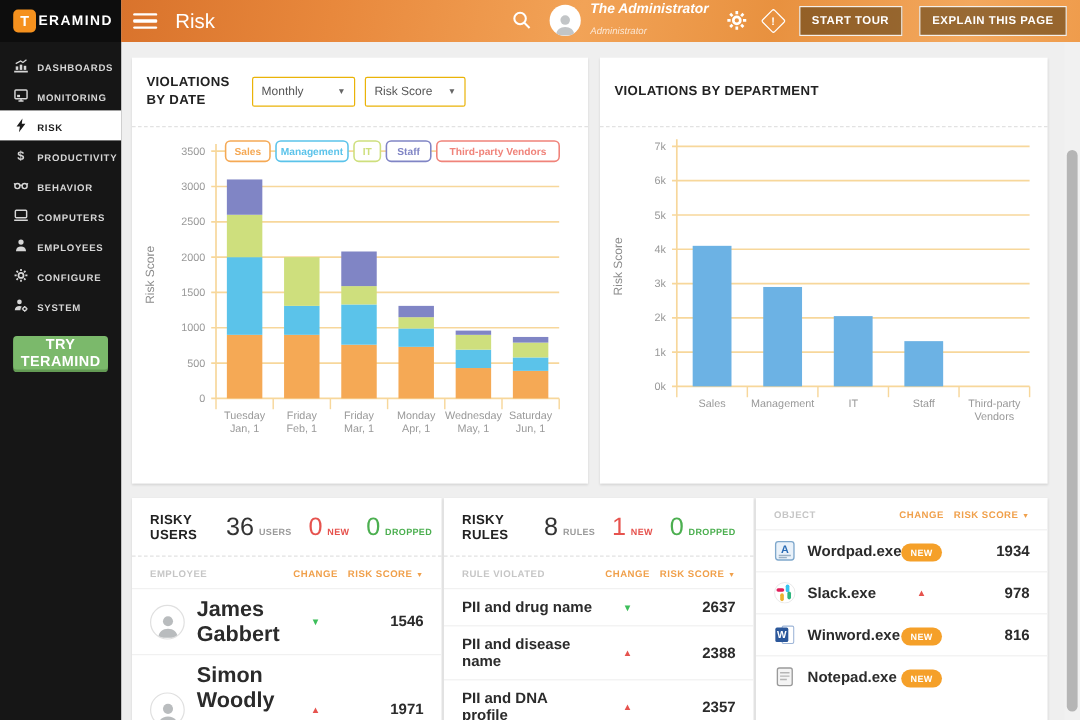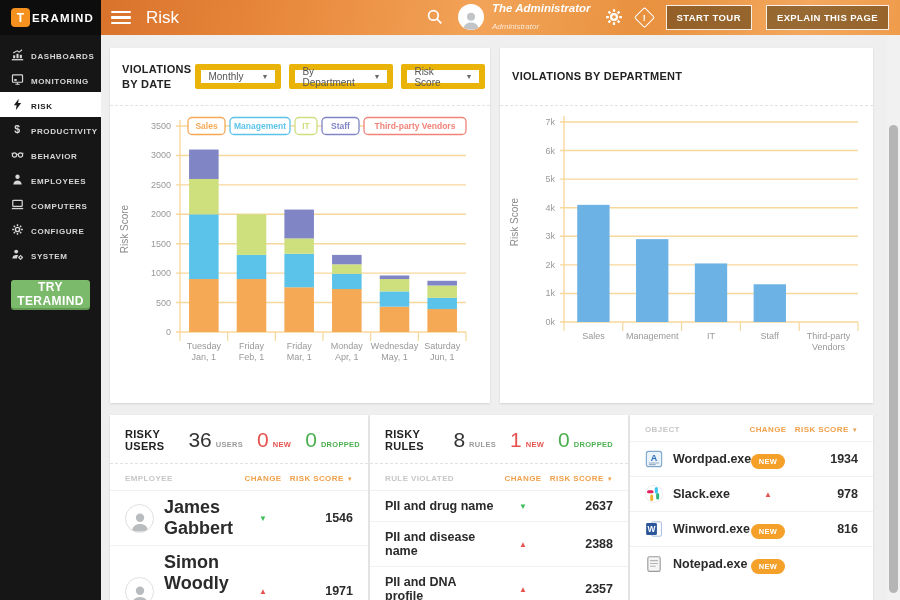--- a/index.html
+++ b/index.html
@@ -44,21 +44,21 @@
   .chart-card-1 { left:110px; top:48px; width:380px; height:355px; }
   .chart-card-2 { left:500px; top:48px; width:373px; height:355px; }
   .card-users   { left:110px; top:415px; width:258px; height:240px; }
   .card-rules   { left:370px; top:415px; width:258px; height:240px; }
   .card-objects { left:630px; top:415px; width:243px; height:240px; }
 
   .chart-head { height:58px; display:flex; align-items:center; padding:0 12px; border-bottom:1px dashed #e2e2e2; }
   .chart-title { font-size:11px; font-weight:bold; color:#222; letter-spacing:.3px; width:84px; line-height:1.3; }
   .chart-title.wide { width:auto; }
   .filters { display:flex; gap:8px; margin-left:4px; }
-  .dropdown { border:6px solid #eab308; border-radius:2px; height:25px; display:flex; align-items:center;
+  .dropdown { border:1px solid #eab308; border-radius:2px; height:25px; display:flex; align-items:center;
     padding:0 7px; font-size:10px; color:#555; cursor:pointer; background:#fff; }
   .dropdown .dd-label { margin-right:10px; }
   .dropdown .caret { font-size:7px; color:#666; }
   .dd-monthly { width:86px; } .dd-dept { width:104px; } .dd-score { width:84px; }
   .dropdown .dd-label { flex:1; }
   .chart-svg { position:absolute; left:4px; top:62px; }
 
   
   .phead { display:flex; align-items:center; padding:13px 15px 11px; border-bottom:1px dashed #e2e2e2; gap:14px; }
   .ptitle { font-size:11px; font-weight:bold; color:#222; letter-spacing:.3px; margin-right:10px; }
@@ -135,31 +135,31 @@
       <div class="side-item">
         <svg viewBox="0 0 16 16">
             <circle cx="4.3" cy="8.7" r="2.6" fill="none" stroke="currentColor" stroke-width="1.5"></circle>
             <circle cx="11.7" cy="8.7" r="2.6" fill="none" stroke="currentColor" stroke-width="1.5"></circle>
             <path fill="none" stroke="currentColor" stroke-width="1.3" d="M6.9 8.2 Q8 7 9.1 8.2M1.7 7.2 1 5.8M14.3 7.2 15 5.8"></path>
           </svg>
         <span>BEHAVIOR</span>
       </div>
       <div class="side-item">
         <svg viewBox="0 0 16 16">
+            <rect x="2.2" y="2.8" width="11.6" height="7.6" rx="1" fill="none" stroke="currentColor" stroke-width="1.5"></rect>
+            <path fill="currentColor" d="M1 12.2h14v1.6H1z"></path>
+          </svg>
+        <span>COMPUTERS</span>
+      </div>
+      <div class="side-item">
+        <svg viewBox="0 0 16 16">
             <circle cx="8" cy="4.6" r="2.7" fill="currentColor"></circle>
             <path fill="currentColor" d="M2.8 14c.2-3.4 2.4-4.8 5.2-4.8s5 1.4 5.2 4.8z"></path>
           </svg>
         <span>EMPLOYEES</span>
-      </div>
-      <div class="side-item">
-        <svg viewBox="0 0 16 16">
-            <rect x="2.2" y="2.8" width="11.6" height="7.6" rx="1" fill="none" stroke="currentColor" stroke-width="1.5"></rect>
-            <path fill="currentColor" d="M1 12.2h14v1.6H1z"></path>
-          </svg>
-        <span>COMPUTERS</span>
       </div>
       <div class="side-item">
         <svg viewBox="0 0 16 16">
             <circle cx="8" cy="8" r="2.6" fill="none" stroke="currentColor" stroke-width="1.8"></circle>
             <path stroke="currentColor" stroke-width="1.8" d="M8 1.4v2.2M8 12.4v2.2M1.4 8h2.2M12.4 8h2.2M3.4 3.4l1.5 1.5M11.1 11.1l1.5 1.5M12.6 3.4l-1.5 1.5M4.9 11.1l-1.5 1.5"></path>
           </svg>
         <span>CONFIGURE</span>
       </div>
       <div class="side-item">
         <svg viewBox="0 0 16 16">
@@ -209,24 +209,20 @@
       <button class="tb-btn">EXPLAIN THIS PAGE</button>
     </div>
   </header>
 
   <section class="card chart-card-1">
     <div class="chart-head">
       <span class="chart-title">VIOLATIONS BY DATE</span>
       <div class="filters">
         <div class="dropdown dd-monthly">
           <span class="dd-label">Monthly</span>
-          <span class="caret">▼</span>
-        </div>
-        <div class="dropdown dd-dept">
-          <span class="dd-label">By Department</span>
           <span class="caret">▼</span>
         </div>
         <div class="dropdown dd-score">
           <span class="dd-label">Risk Score</span>
           <span class="caret">▼</span>
         </div>
       </div>
     </div>
     <svg class="chart-svg" width="372" height="290" id="chart1">
         <line x1="62" y1="222" x2="352" y2="222" stroke="#F7D79B" stroke-width="1.4"></line>

